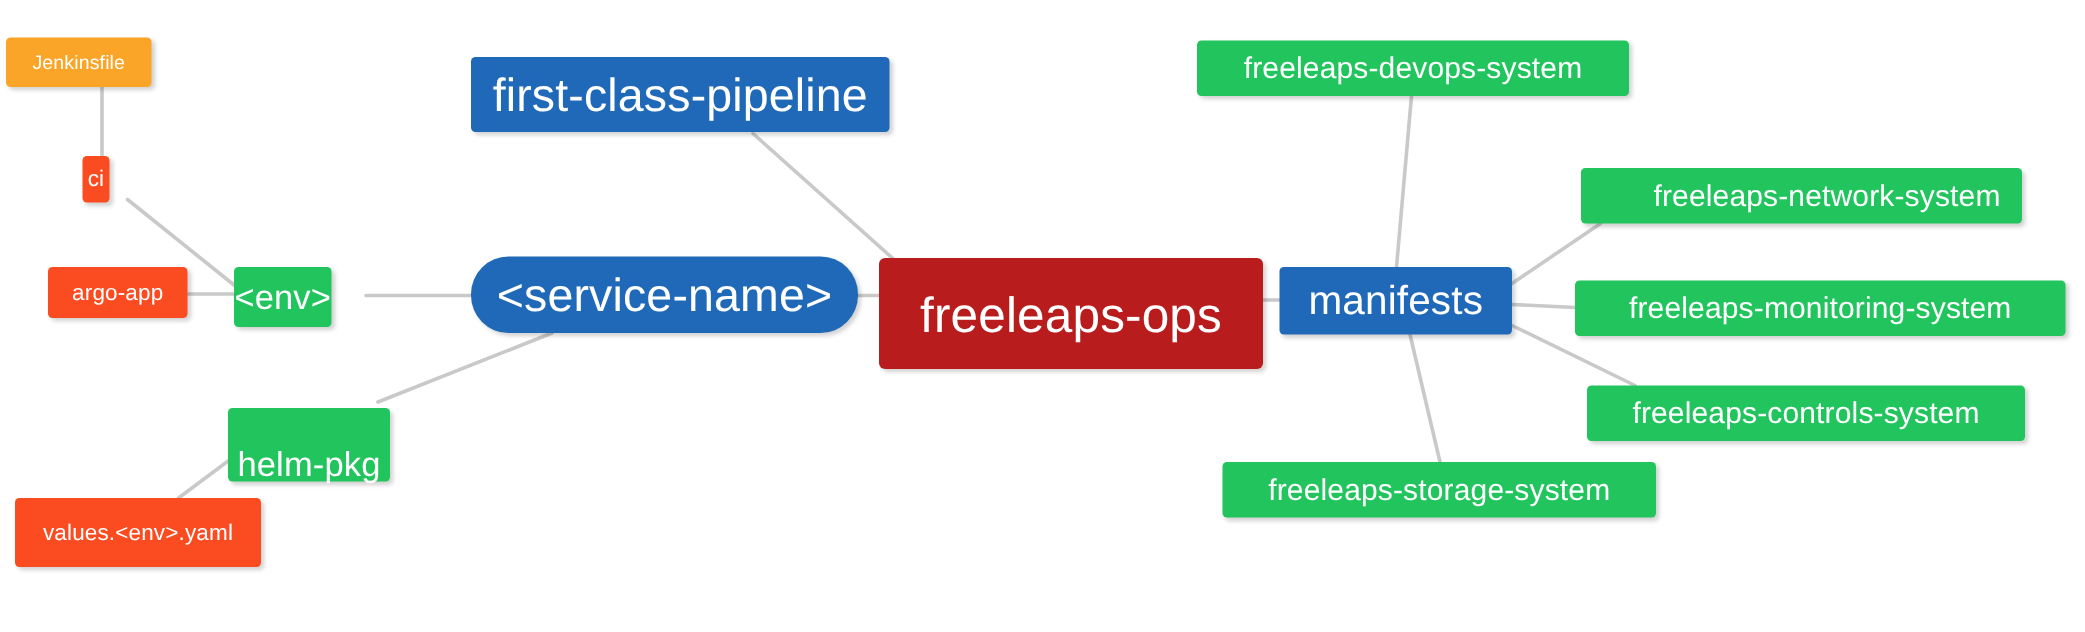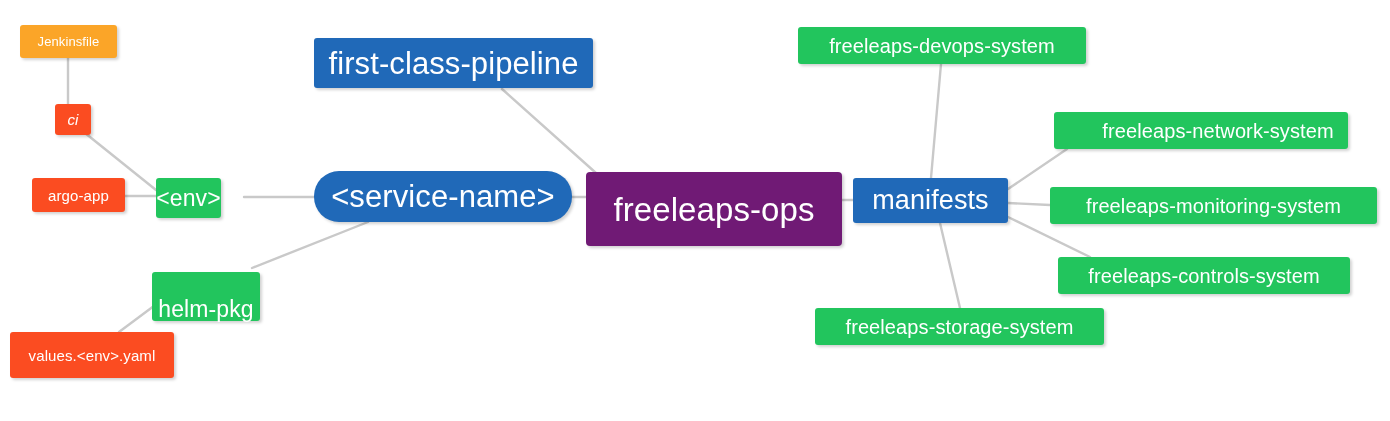--- a/index.html
+++ b/index.html
@@ -34,21 +34,21 @@
     justify-content: center;
     color: #ffffff;
     border-radius: 3px;
     white-space: nowrap;
     line-height: 1;
     box-shadow: 2px 2px 3px rgba(0,0,0,0.18);
     letter-spacing: 0.1px;
   }
   
   .n-root {
-    background: #701a75;
+    background: #b91c1c;
     font-size: 33px;
     border-radius: 4px;
   }
   .n-blue {
     background: #2069b8;
   }
   .n-green {
     background: #22c55d;
   }
   .n-orange {
@@ -96,24 +96,24 @@
       </div>
       <div class="node n-blue s-xl" style="left: 314px; top: 38px; width: 279px; height: 50px;">
         <span>first-class-pipeline</span>
       </div>
       <div class="node n-green s-md" style="left: 156px; top: 178px; width: 65px; height: 40px;">
         <span>&lt;env&gt;</span>
       </div>
       <div class="node n-green s-md" style="left: 152px; top: 272px; width: 108px; height: 49px; align-items: flex-end;">
         <span>helm-pkg</span>
       </div>
-      <div class="node n-red s-xs" style="left: 55px; top: 104px; width: 36px; height: 31px; font-style: italic;">
+      <div class="node n-red s-xs" style="left: 55px; top: 104px; width: 18px; height: 31px;">
         <span>ci</span>
       </div>
-      <div class="node n-orange s-xxs" style="left: 20px; top: 25px; width: 97px; height: 33px;">
+      <div class="node n-orange s-xxs" style="left: 4px; top: 25px; width: 97px; height: 33px;">
         <span>Jenkinsfile</span>
       </div>
       <div class="node n-red s-xs" style="left: 32px; top: 178px; width: 93px; height: 34px;">
         <span>argo-app</span>
       </div>
       <div class="node n-red s-xs" style="left: 10px; top: 332px; width: 164px; height: 46px;">
         <span>values.&lt;env&gt;.yaml</span>
       </div>
       <div class="node n-green s-sm" style="left: 798px; top: 27px; width: 288px; height: 37px;">
         <span>freeleaps-devops-system</span>

